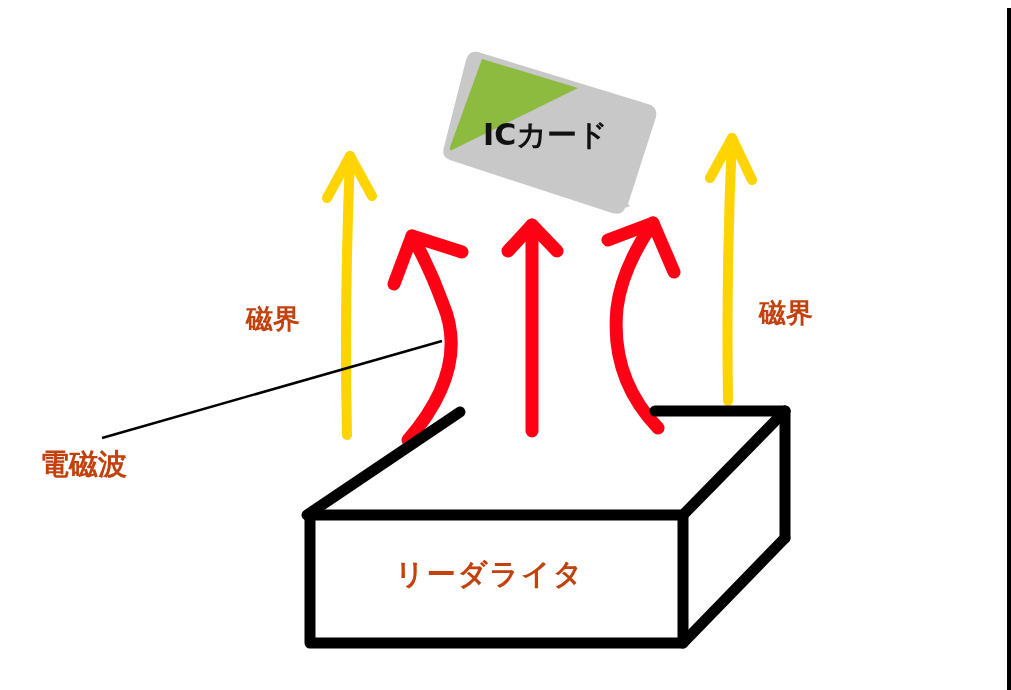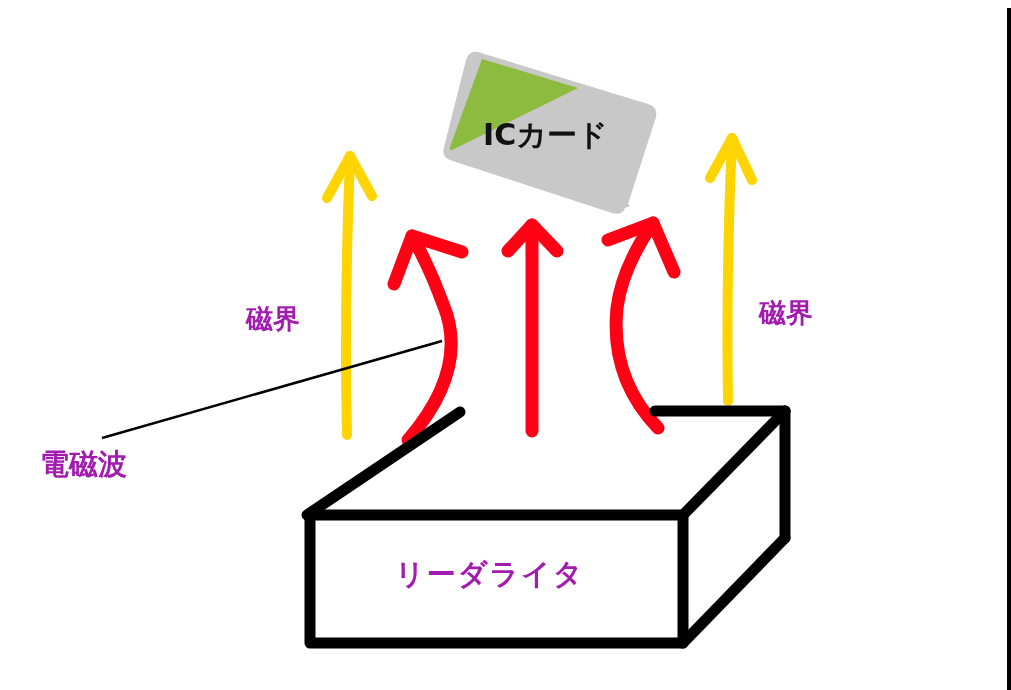--- a/index.html
+++ b/index.html
@@ -5,21 +5,21 @@
   html, body { margin: 0; padding: 0; background: #ffffff; }
   body { width: 1011px; height: 690px; overflow: hidden; position: relative; }
   #canvas { position: absolute; left: 0; top: 8px; width: 1011px; height: 690px; background: #ffffff; }
   .frame-right { position: absolute; left: 1007px; top: 0; width: 4px; height: 690px; background: #000; }
   .frame-bottom { position: absolute; left: 0; top: 685px; width: 1011px; height: 5px; background: #000; }
   svg { position: absolute; left: 0; top: 0; }
   .label {
     position: absolute;
     font-family: "DejaVu Sans", sans-serif;
     font-weight: bold;
-    color: #a21caf;
+    color: #c2410c;
     white-space: nowrap;
   }
   .lbl-magnet-left { left: 246px; top: 293px; font-size: 27px; }
   .lbl-magnet-right { left: 759px; top: 287px; font-size: 27px; }
   .lbl-wave { left: 40px; top: 437px; font-size: 29px; text-align: right; }
   .lbl-reader { left: 395px; top: 547px; font-size: 29px; letter-spacing: 2px; text-align: center; }
   .card-label {
     position: absolute; left: 483px; top: 107px;
     font-family: "DejaVu Sans", sans-serif; font-weight: bold;
     font-size: 30px; color: #111; transform: rotate(0deg);

